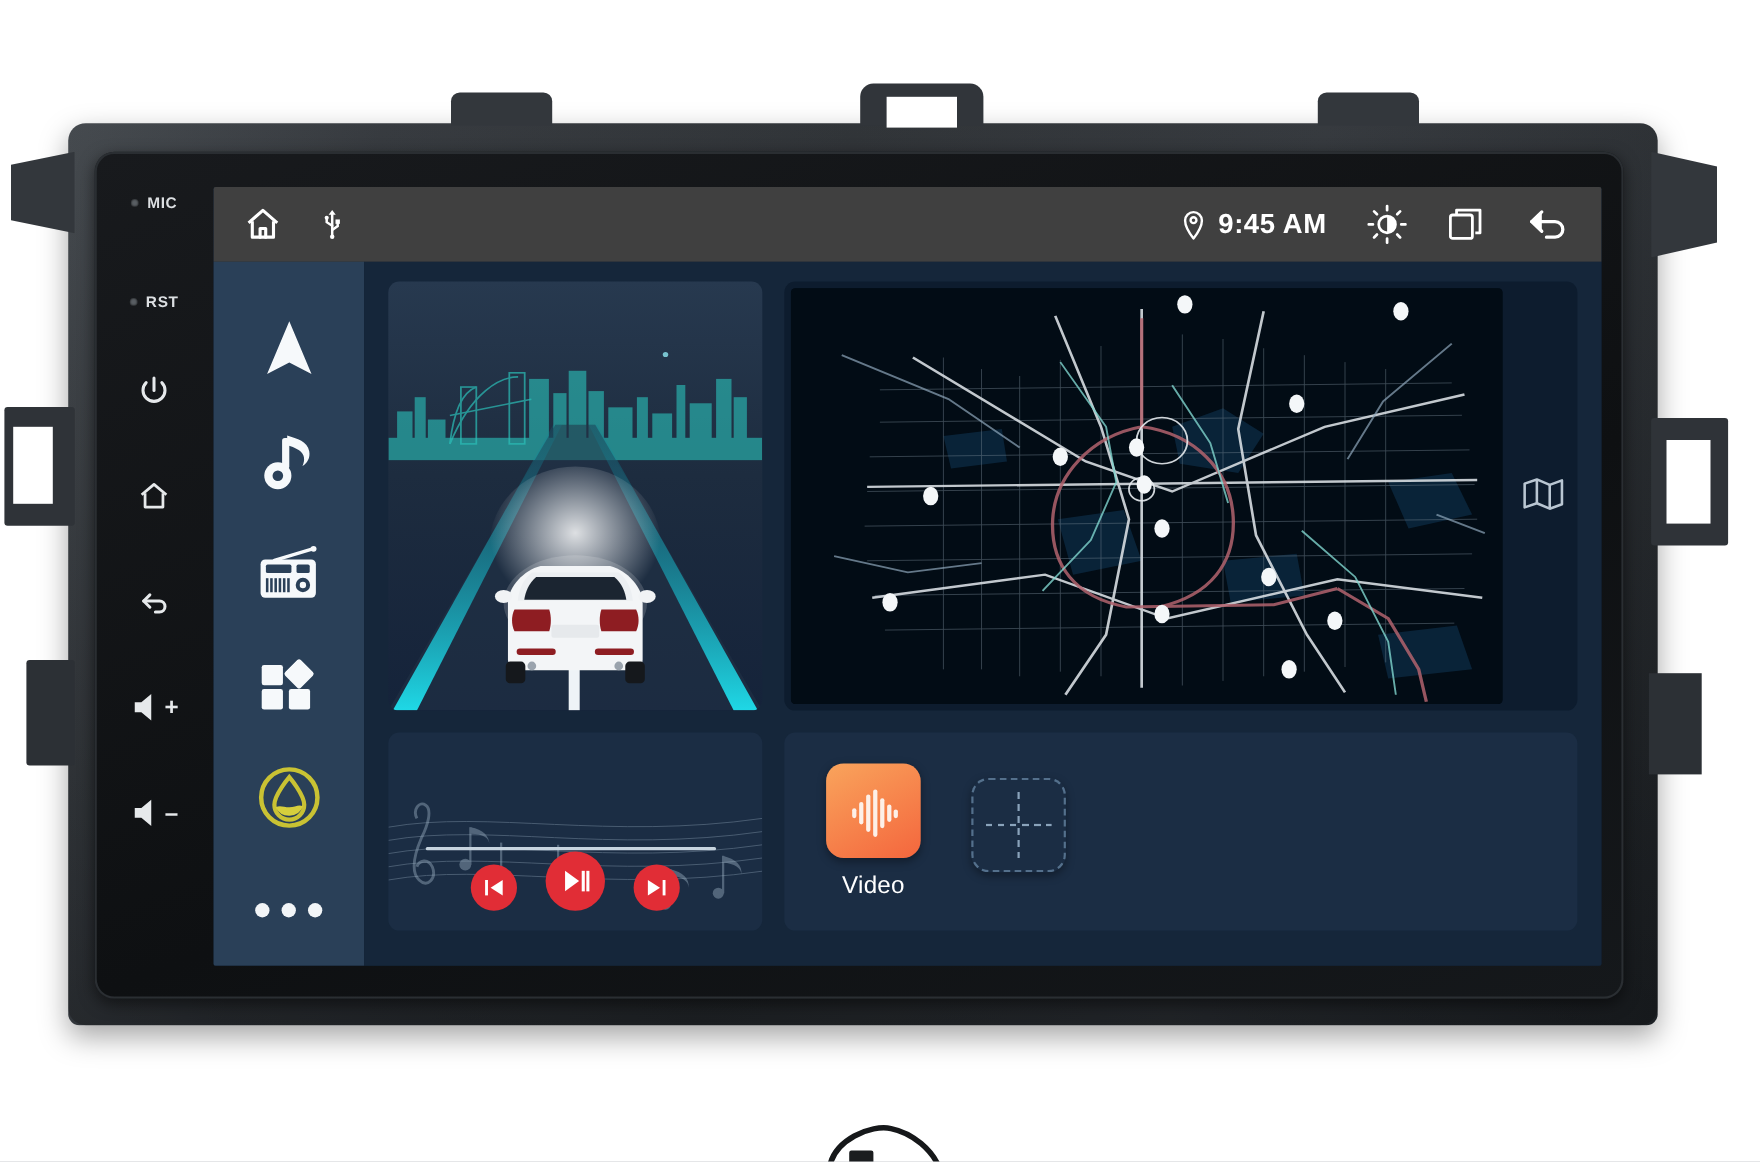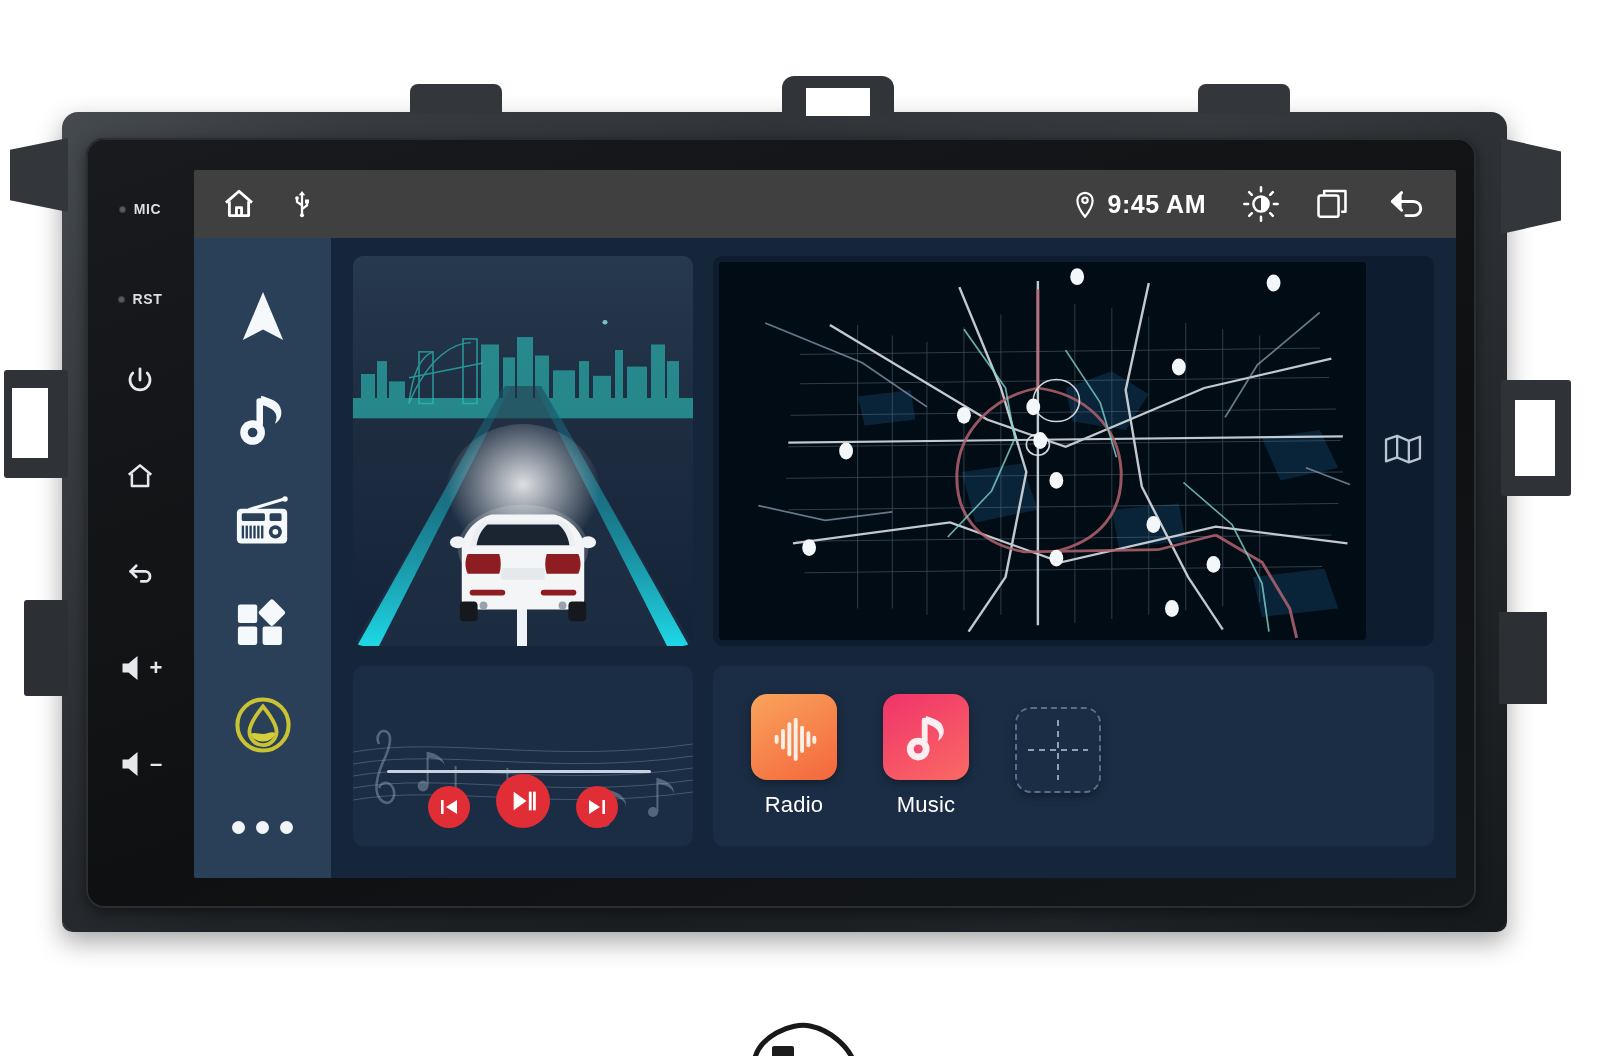--- a/index.html
+++ b/index.html
@@ -50,21 +50,21 @@
     position:absolute; left:24px; top:26px; width:1390px; height:770px;
     background:linear-gradient(160deg,#181a1d,#0e1012 60%,#15181b);
     border-radius:18px;
     box-shadow:inset 0 0 0 2px #2a2e32, 0 4px 14px rgba(0,0,0,.5);
   }
 
   
   .keycol {
     position:absolute; left:0; top:0; width:108px; height:100%;
     display:flex; flex-direction:column; align-items:center;
-    padding-top:48px; gap:0;
+    padding-top:23px; gap:0;
   }
   .keyrow { display:flex; align-items:center; gap:8px; height:46px; color:#cfd3d6; }
   .keyrow .led { width:7px; height:7px; border-radius:50%; background:#5a5f64; box-shadow:inset 0 0 2px #000; }
   .keylabel { font-size:14px; font-weight:700; letter-spacing:.6px; color:#dcdfe2; }
   .keybtn { width:108px; height:96px; display:flex; align-items:center; justify-content:center; color:#e6e9eb; }
   .keybtn svg { width:30px; height:30px; }
   .keybtn .vol { display:flex; align-items:center; gap:2px; }
   .keybtn .vol span { font-size:22px; font-weight:600; line-height:1; }
 
   
@@ -575,36 +575,24 @@
                       <rect x="5" y="20" width="3.4" height="8" rx="1.7"></rect>
                       <rect x="10.6" y="15" width="3.4" height="18" rx="1.7"></rect>
                       <rect x="16.2" y="9" width="3.4" height="30" rx="1.7"></rect>
                       <rect x="21.8" y="5" width="3.4" height="38" rx="1.7"></rect>
                       <rect x="27.4" y="12" width="3.4" height="24" rx="1.7"></rect>
                       <rect x="33" y="17" width="3.4" height="14" rx="1.7"></rect>
                       <rect x="38.2" y="21" width="3.4" height="7" rx="1.7"></rect>
                     </g>
                   </svg>
                 </span>
-                <span class="app-label">Radio</span>
+                <span class="app-label">Video</span>
               </div>
 
 
-              <div class="app">
-                <span class="app-tile tile-music">
-                  <svg width="50" height="52" viewBox="0 0 30 32">
-                    <path d="M15 3 C20 4.8 25 5.8 25.8 11 C26.4 14.4 24.6 17 22.2 18.4
-                             C23.8 15.4 23.4 12.4 20.6 10.4 C18.4 8.8 16.4 8.2 15 7.8 Z" fill="#fdeef1"></path>
-                    <rect x="12.4" y="4.2" width="3.6" height="15.6" rx="1.4" fill="#fdeef1"></rect>
-                    <circle cx="10.2" cy="23.4" r="7" fill="#fdeef1"></circle>
-                    <circle cx="10.2" cy="23.4" r="2.8" fill="#f24c6e"></circle>
-                  </svg>
-                </span>
-                <span class="app-label">Music</span>
-              </div>
 
 
               <div class="app">
                 <span class="app-tile tile-add"></span>
                 <span class="app-label"></span>
               </div>
             </div>
           </div>
         </div>
       </div>

